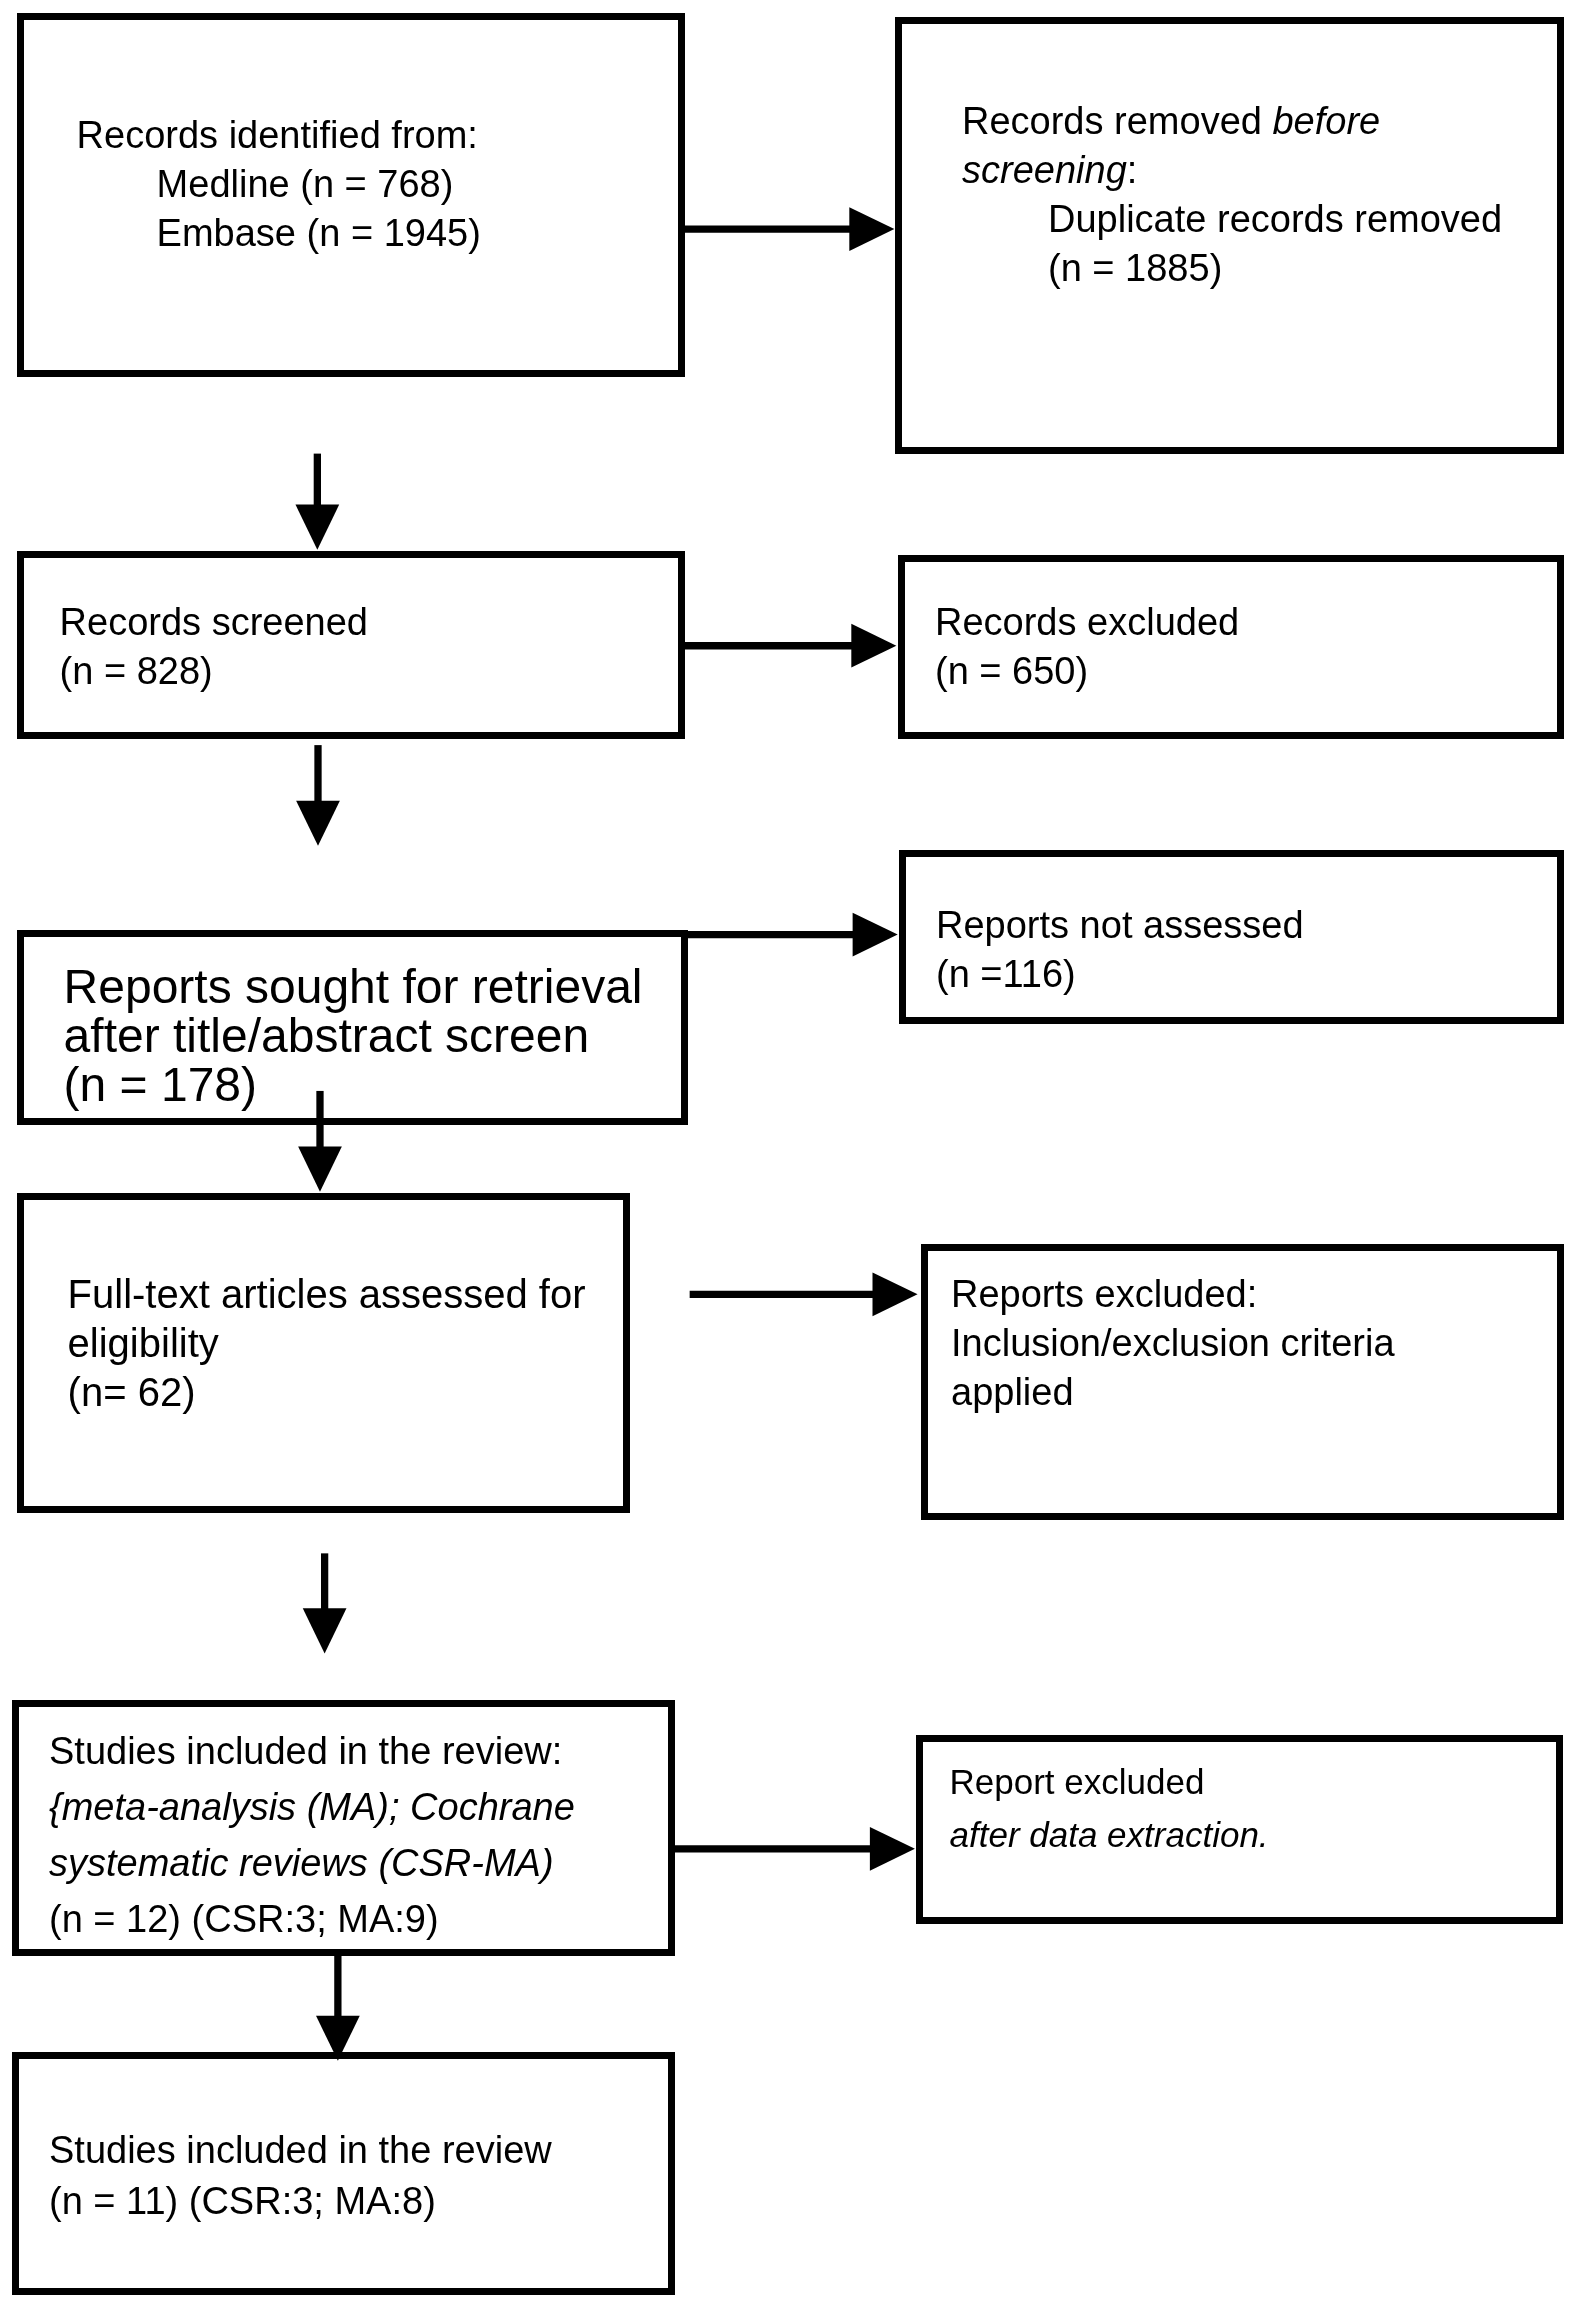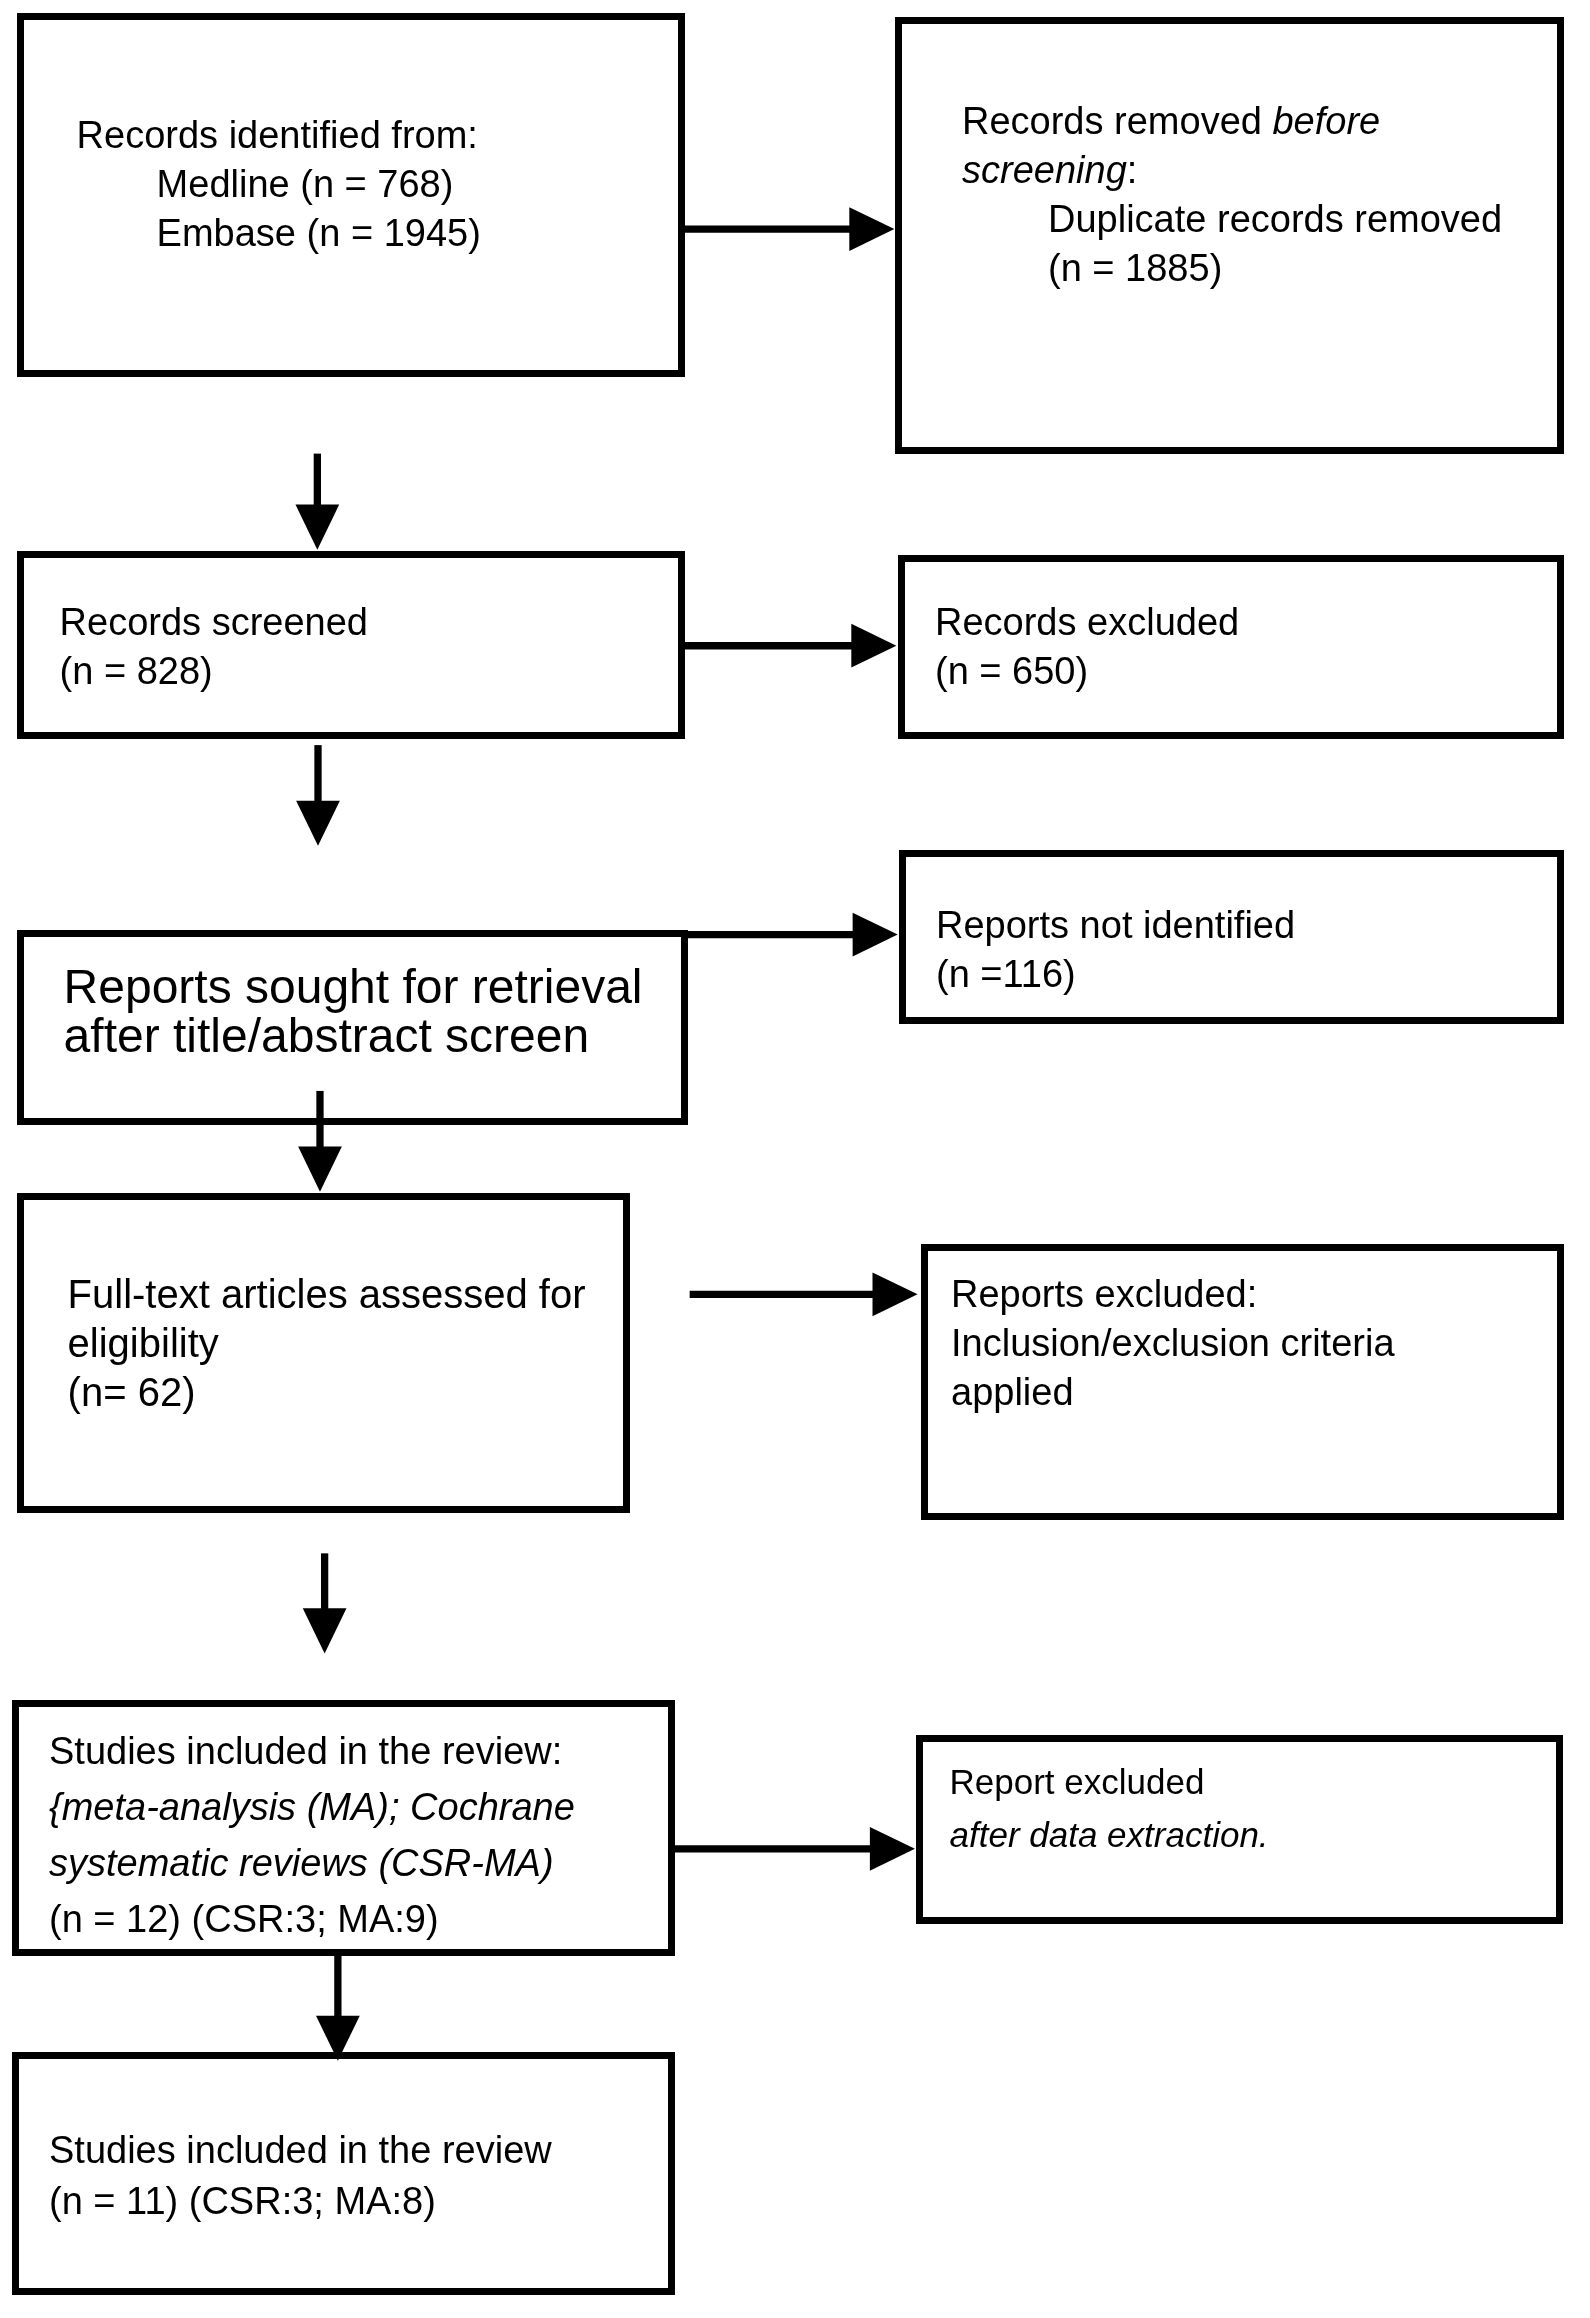--- a/index.html
+++ b/index.html
@@ -55,26 +55,27 @@
       </div>
       <div class="box" style="left: 16.6px; top: 551px; width: 668px; height: 188px; border-width: 7.3px; border-color: rgb(0, 0, 0); padding-left: 36px; padding-top: 40px; line-height: 49px; font-size: 38px;">
         <div class="line" style="padding-left: 0px;"><span class="seg-regular">Records screened</span></div>
         <div class="line" style="padding-left: 0px;"><span class="seg-regular">(n = 828)</span></div>
       </div>
       <div class="box" style="left: 898px; top: 555px; width: 666px; height: 184px; border-width: 7.3px; border-color: rgb(0, 0, 0); padding-left: 30px; padding-top: 36px; line-height: 49px; font-size: 38px;">
         <div class="line" style="padding-left: 0px;"><span class="seg-regular">Records excluded</span></div>
         <div class="line" style="padding-left: 0px;"><span class="seg-regular">(n = 650)</span></div>
       </div>
       <div class="box" style="left: 899px; top: 850px; width: 665px; height: 174px; border-width: 7.3px; border-color: rgb(0, 0, 0); padding-left: 30px; padding-top: 44px; line-height: 49px; font-size: 38px;">
-        <div class="line" style="padding-left: 0px;"><span class="seg-regular">Reports not identified</span></div>
+        <div class="line" style="padding-left: 0px;"><span class="seg-regular">Reports not assessed</span></div>
         <div class="line" style="padding-left: 0px;"><span class="seg-regular">(n =116)</span></div>
       </div>
       <div class="box" style="left: 16.6px; top: 930px; width: 671px; height: 195px; border-width: 7.3px; border-color: rgb(0, 0, 0); padding-left: 40px; padding-top: 25px; line-height: 49px; font-size: 48px;">
         <div class="line" style="padding-left: 0px;"><span class="seg-regular">Reports sought for retrieval</span></div>
         <div class="line" style="padding-left: 0px;"><span class="seg-regular">after title/abstract screen</span></div>
+        <div class="line" style="padding-left: 0px;"><span class="seg-regular">(n = 178)</span></div>
       </div>
       <div class="box" style="left: 16.6px; top: 1193px; width: 613px; height: 320px; border-width: 7.3px; border-color: rgb(0, 0, 0); padding-left: 44px; padding-top: 70px; line-height: 49px; font-size: 40px;">
         <div class="line" style="padding-left: 0px;"><span class="seg-regular">Full-text articles assessed for</span></div>
         <div class="line" style="padding-left: 0px;"><span class="seg-regular">eligibility</span></div>
         <div class="line" style="padding-left: 0px;"><span class="seg-regular">(n= 62)</span></div>
       </div>
       <div class="box" style="left: 921px; top: 1244px; width: 643px; height: 276px; border-width: 7.3px; border-color: rgb(0, 0, 0); padding-left: 23px; padding-top: 19px; line-height: 49px; font-size: 38px;">
         <div class="line" style="padding-left: 0px;"><span class="seg-regular">Reports excluded:</span></div>
         <div class="line" style="padding-left: 0px;"><span class="seg-regular">Inclusion/exclusion criteria</span></div>
         <div class="line" style="padding-left: 0px;"><span class="seg-regular">applied</span></div>

